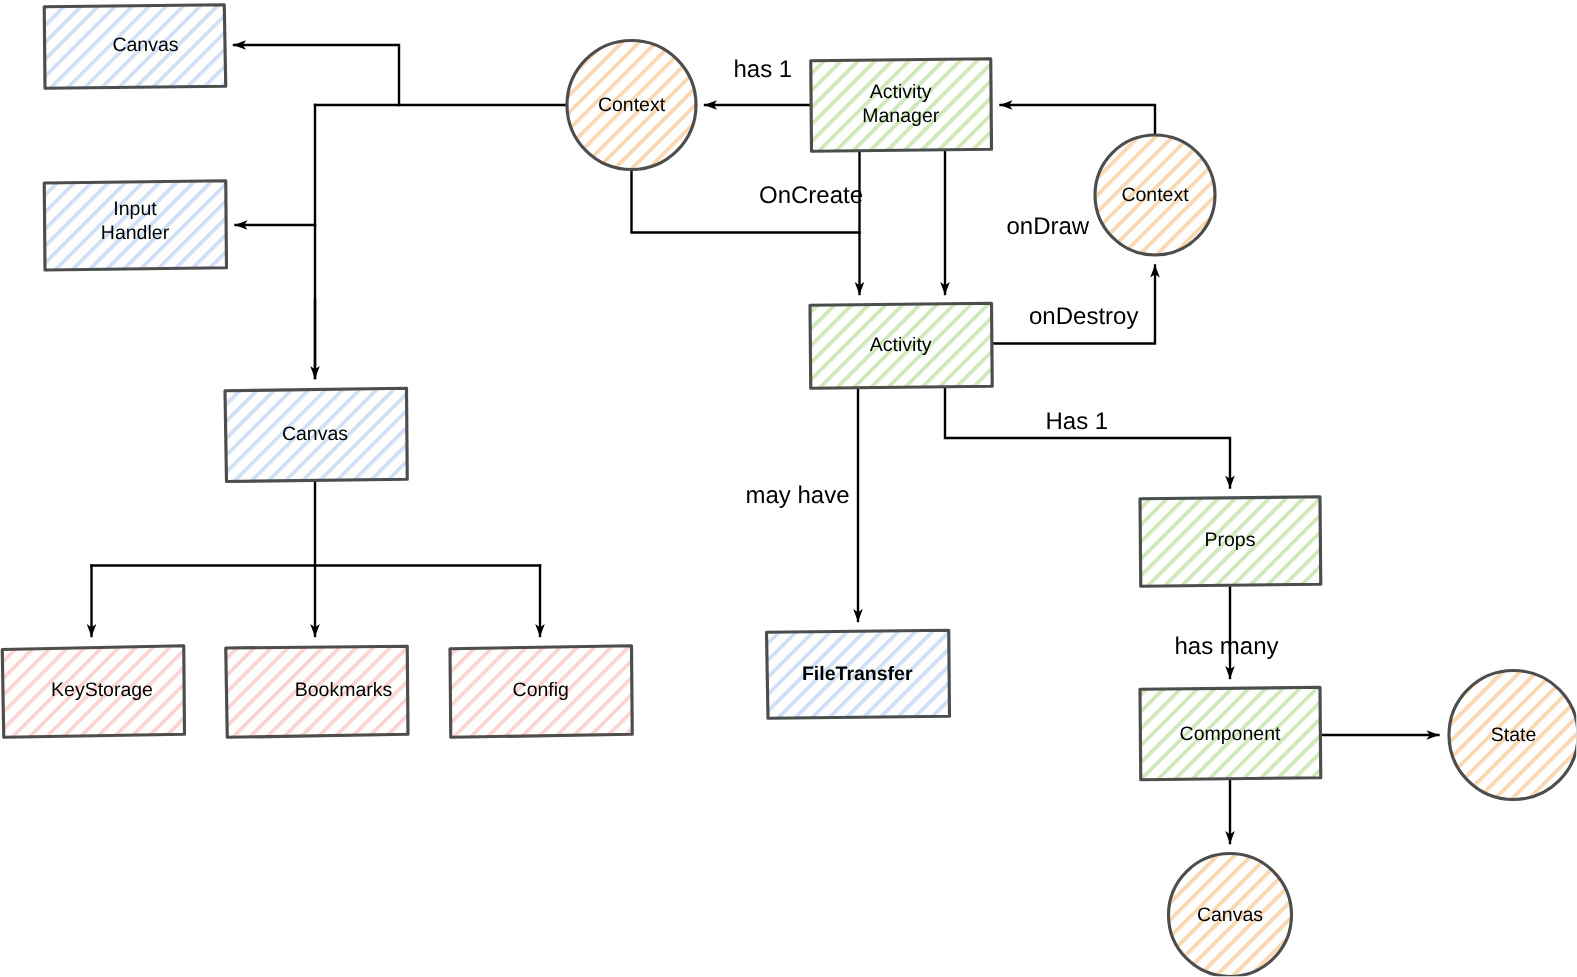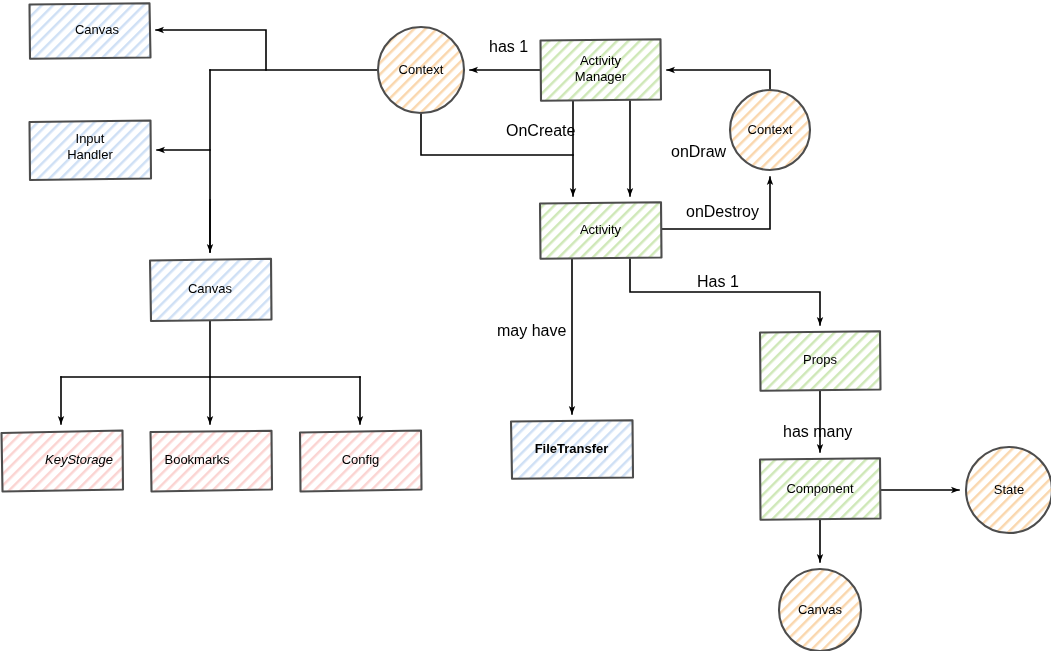--- a/index.html
+++ b/index.html
@@ -99,22 +99,22 @@
       <circle cx="770" cy="130" r="40" fill="url(#hatch-orange)"></circle>
       <circle cx="1009" cy="490" r="43" fill="url(#hatch-orange)"></circle>
       <circle cx="820" cy="610" r="41" fill="url(#hatch-orange)"></circle>
     </g>
   </svg>
 
   <div class="lbl" style="left:44px;top:22px;width:106px;">Canvas</div>
   <div class="lbl" style="left:29px;top:131px;width:122px;">Input
 Handler</div>
   <div class="lbl" style="left:149px;top:281px;width:122px;">Canvas</div>
-  <div class="lbl" style="left:18px;top:452px;width:122px;font-style:italic;">KeyStorage</div>
-  <div class="lbl" style="left:136px;top:452px;width:122px;">Bookmarks</div>
+  <div class="lbl" style="left:7px;top:452px;width:122px;">KeyStorage</div>
+  <div class="lbl" style="left:168px;top:452px;width:122px;">Bookmarks</div>
   <div class="lbl" style="left:299px;top:452px;width:123px;">Config</div>
   <div class="lbl" style="left:377px;top:62px;width:88px;">Context</div>
   <div class="lbl" style="left:540px;top:53px;width:121px;">Activity
 Manager</div>
   <div class="lbl" style="left:729px;top:122px;width:82px;">Context</div>
   <div class="lbl" style="left:539px;top:222px;width:123px;">Activity</div>
   <div class="lbl" style="left:510px;top:441px;width:123px;font-weight:bold;">FileTransfer</div>
   <div class="lbl" style="left:759px;top:352px;width:122px;">Props</div>
   <div class="lbl" style="left:759px;top:481px;width:122px;">Component</div>
   <div class="lbl" style="left:965px;top:482px;width:88px;">State</div>

